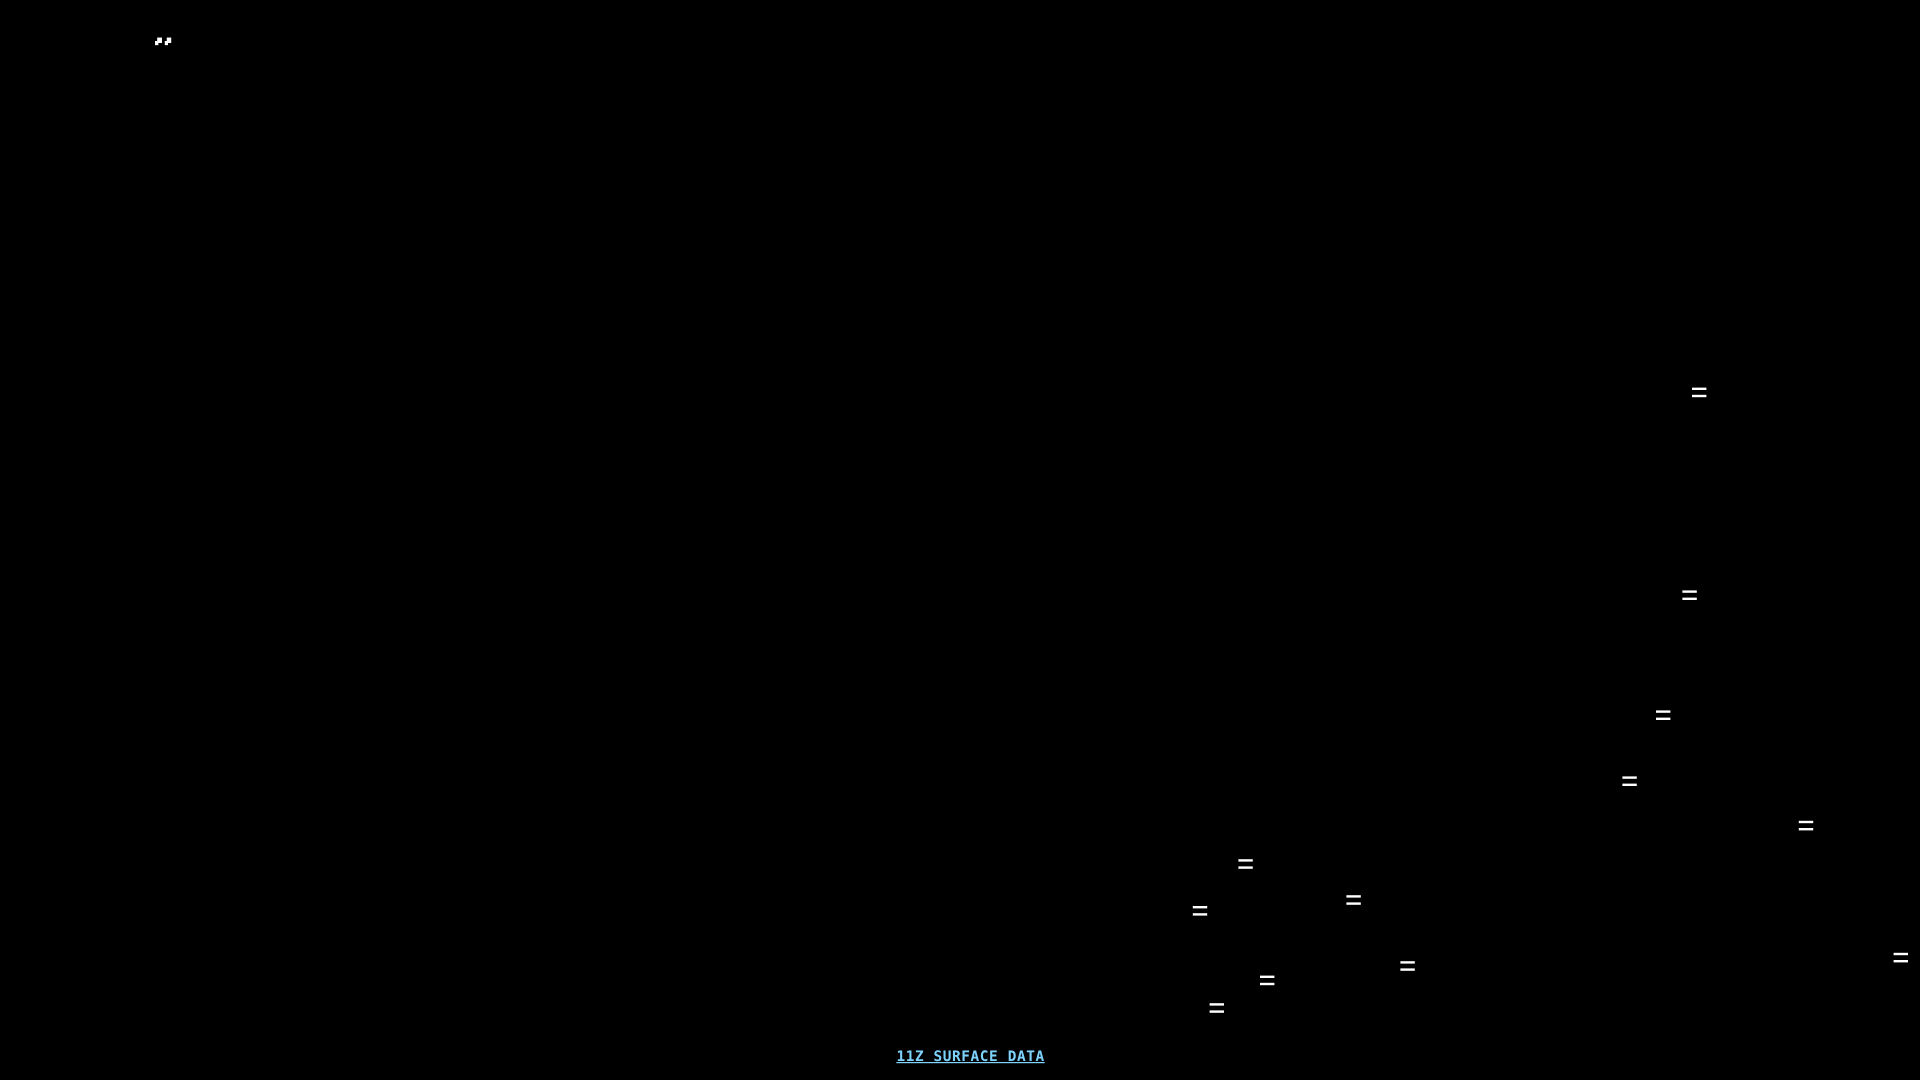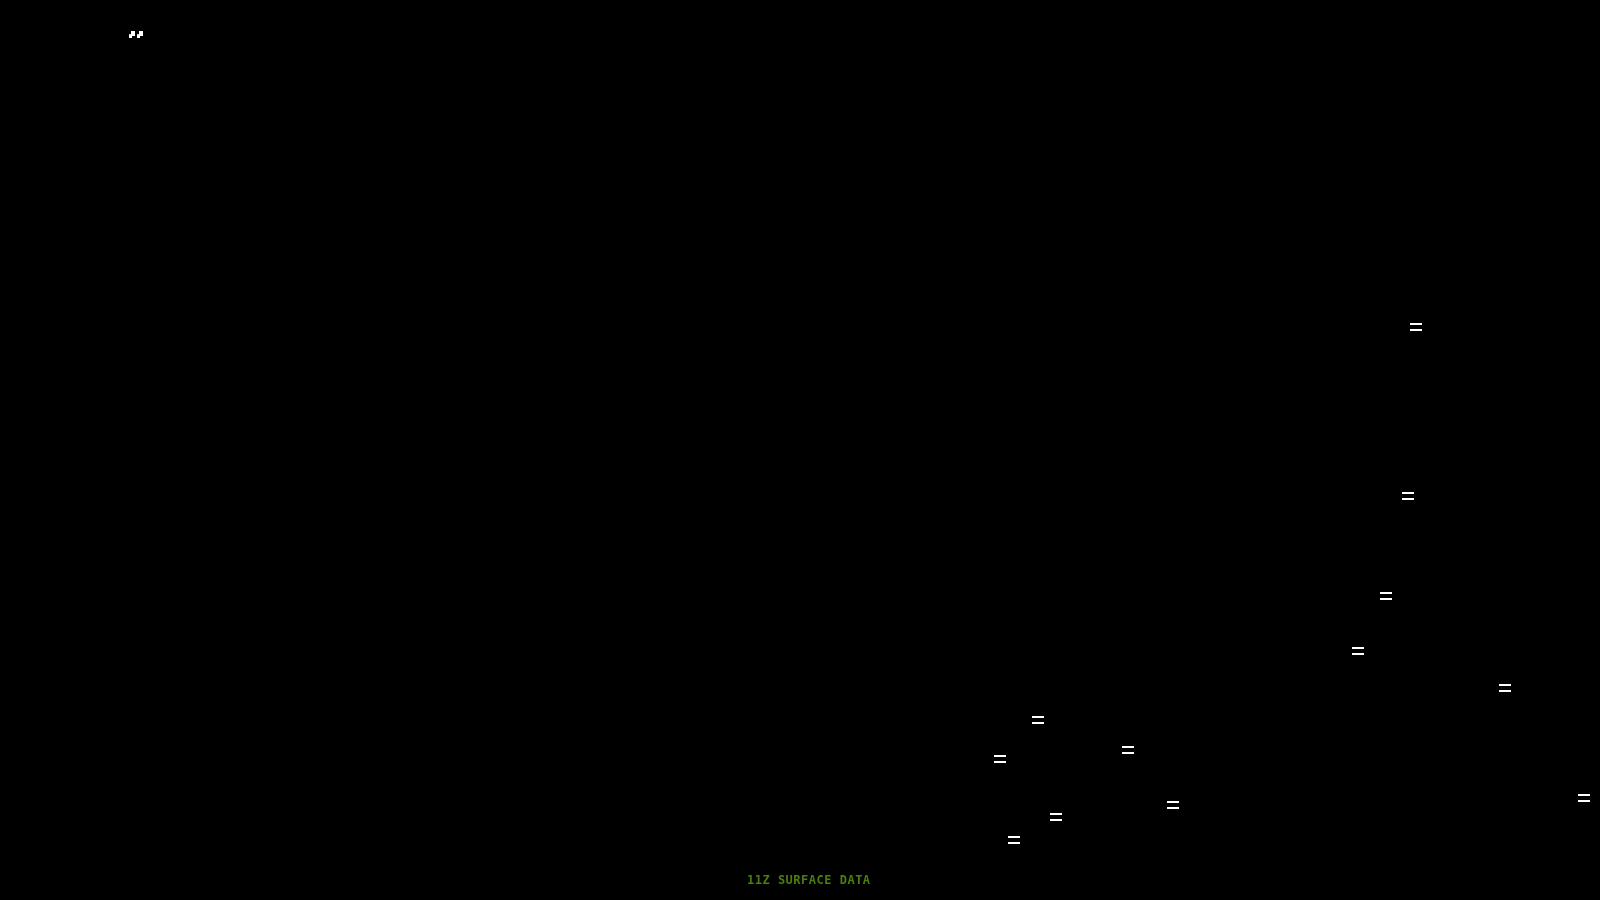--- a/index.html
+++ b/index.html
@@ -62,14 +62,14 @@
       <div class="mist" style="left: 1032px; top: 716px; border-top-color: rgb(255, 255, 255); border-bottom-color: rgb(255, 255, 255);"></div>
       <div class="mist" style="left: 1122px; top: 746px; border-top-color: rgb(255, 255, 255); border-bottom-color: rgb(255, 255, 255);"></div>
       <div class="mist" style="left: 994px; top: 755px; border-top-color: rgb(255, 255, 255); border-bottom-color: rgb(255, 255, 255);"></div>
       <div class="mist" style="left: 1167px; top: 801px; border-top-color: rgb(255, 255, 255); border-bottom-color: rgb(255, 255, 255);"></div>
       <div class="mist" style="left: 1050px; top: 813px; border-top-color: rgb(255, 255, 255); border-bottom-color: rgb(255, 255, 255);"></div>
       <div class="mist" style="left: 1008px; top: 836px; border-top-color: rgb(255, 255, 255); border-bottom-color: rgb(255, 255, 255);"></div>
       <div class="mist" style="left: 1578px; top: 794px; border-top-color: rgb(255, 255, 255); border-bottom-color: rgb(255, 255, 255);"></div>
       <div class="drizzle" style="left: 129px; top: 31px; background: rgb(255, 255, 255);"></div>
       <div class="drizzle" style="left: 137px; top: 31px; background: rgb(255, 255, 255);"></div>
     </div>
-  <div class="plot-title" style="color: #4d7c0f;">11Z SURFACE DATA</div>
+  <div class="plot-title" style="color: #7dd3fc; text-decoration: underline;">11Z SURFACE DATA</div>
 </div>
 
 </body></html>

